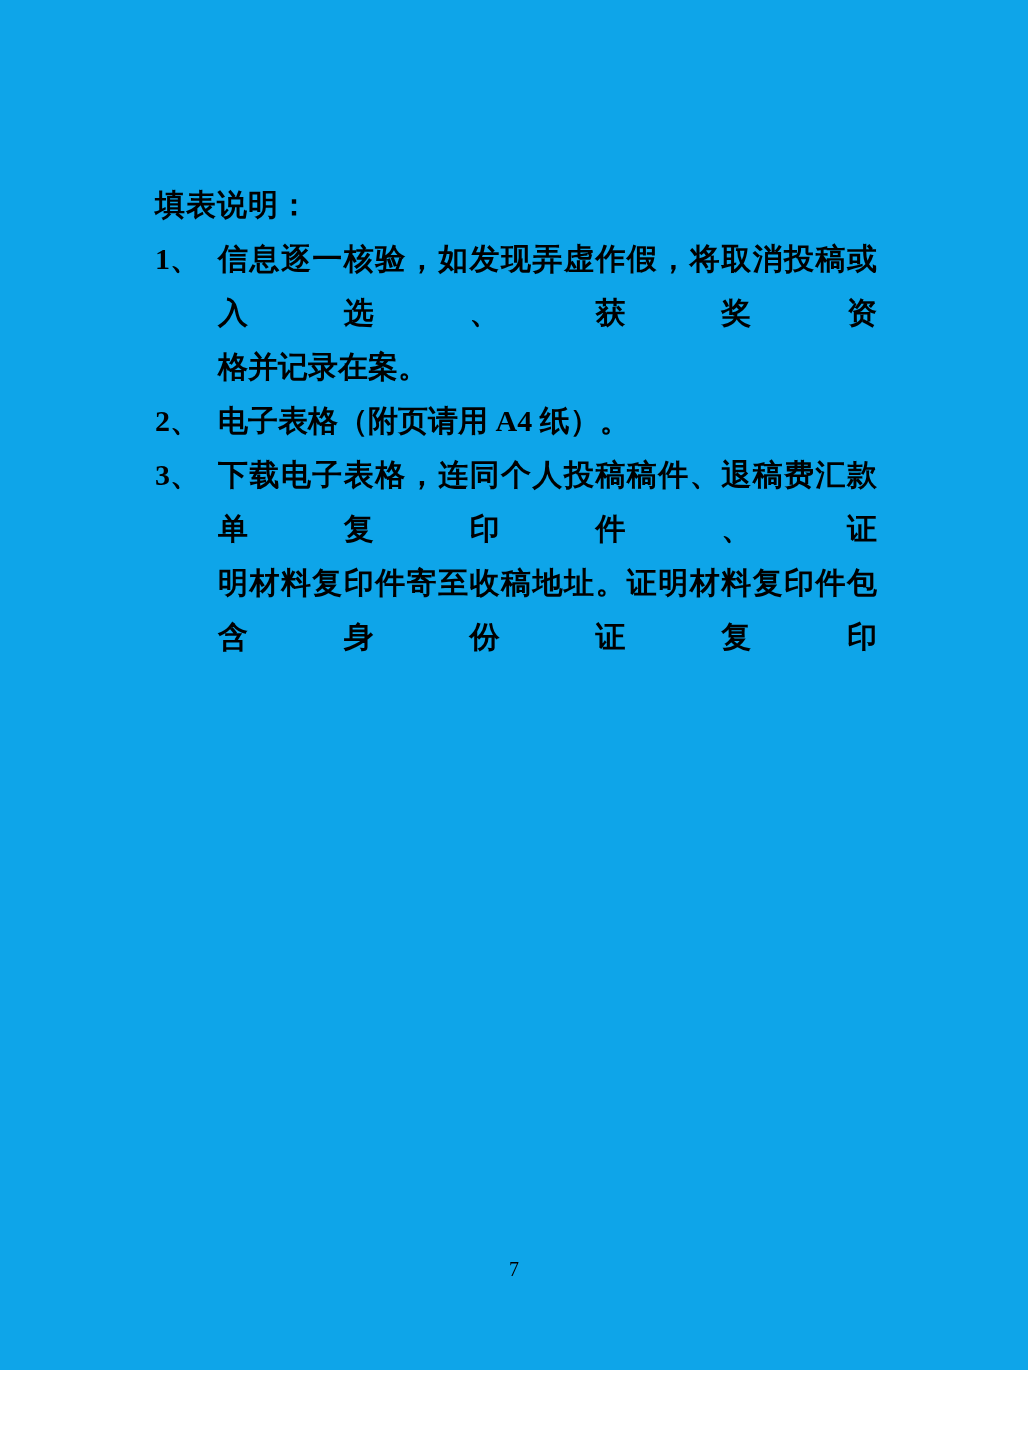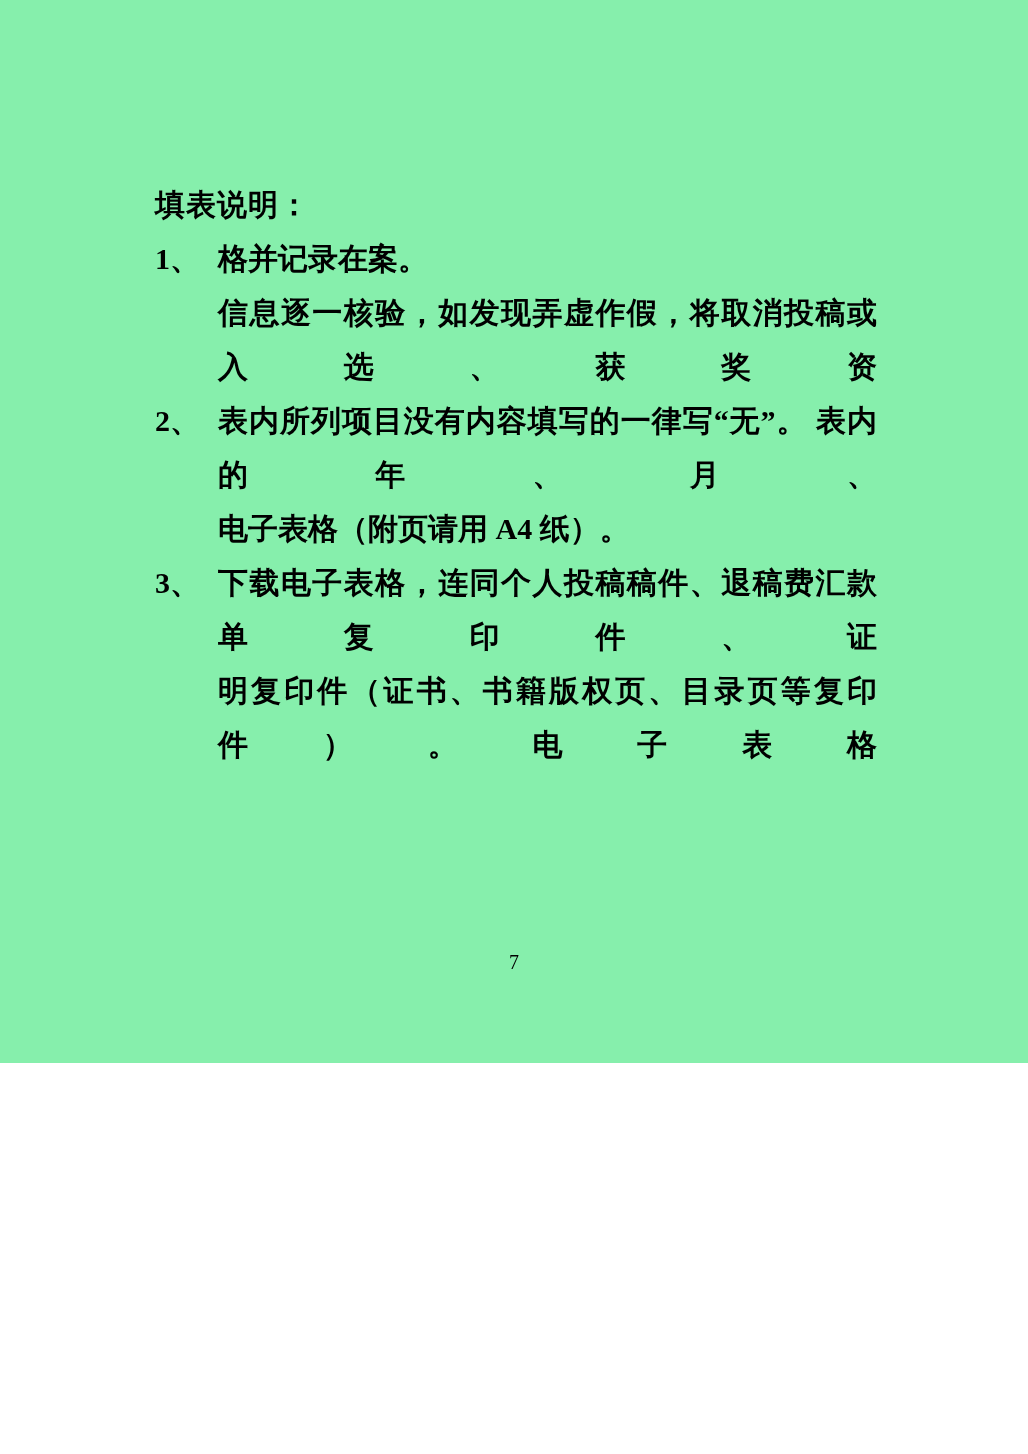--- a/index.html
+++ b/index.html
@@ -3,22 +3,22 @@
 <meta charset="utf-8">
 <style>
   html, body {
     margin: 0;
     padding: 0;
     background: #ffffff;
   }
   .page {
     position: relative;
     width: 1028px;
-    height: 1063px;
-    background: #86efac;
+    height: 1370px;
+    background: #0ea5e9;
     color: #000000;
     font-family: "Liberation Serif", serif;
     font-weight: 700;
     font-size: 30px;
     line-height: 54px;
     overflow: hidden;
   }
   .content {
     position: absolute;
     left: 155px;
@@ -69,38 +69,37 @@
 <div class="page">
   <div class="content">
 
     <div class="heading">填表说明：</div>
 
     <div class="list">
 
       <div class="item">
         <span class="num">1、</span>
         <div class="lines">
+          <div class="line fill">信息逐一核验，如发现弄虚作假，将取消投稿或入选、获奖资</div>
           <div class="line">格并记录在案。</div>
-          <div class="line fill">信息逐一核验，如发现弄虚作假，将取消投稿或入选、获奖资</div>
         </div>
       </div>
 
       <div class="item">
         <span class="num">2、</span>
         <div class="lines">
-          <div class="line fill">表内所列项目没有内容填写的一律写“无”。 表内的年、月、</div>
           <div class="line">电子表格（附页请用 A4 纸）。</div>
         </div>
       </div>
 
       <div class="item">
         <span class="num">3、</span>
         <div class="lines">
           <div class="line fill">下载电子表格，连同个人投稿稿件、退稿费汇款单复印件、证</div>
-          <div class="line fill">明复印件（证书、书籍版权页、目录页等复印件）。电子表格</div>
+          <div class="line fill">明材料复印件寄至收稿地址。证明材料复印件包含身份证复印</div>
         </div>
       </div>
 
     </div>
   </div>
 
   <div class="page-number">7</div>
 </div>
 
 </body></html>

